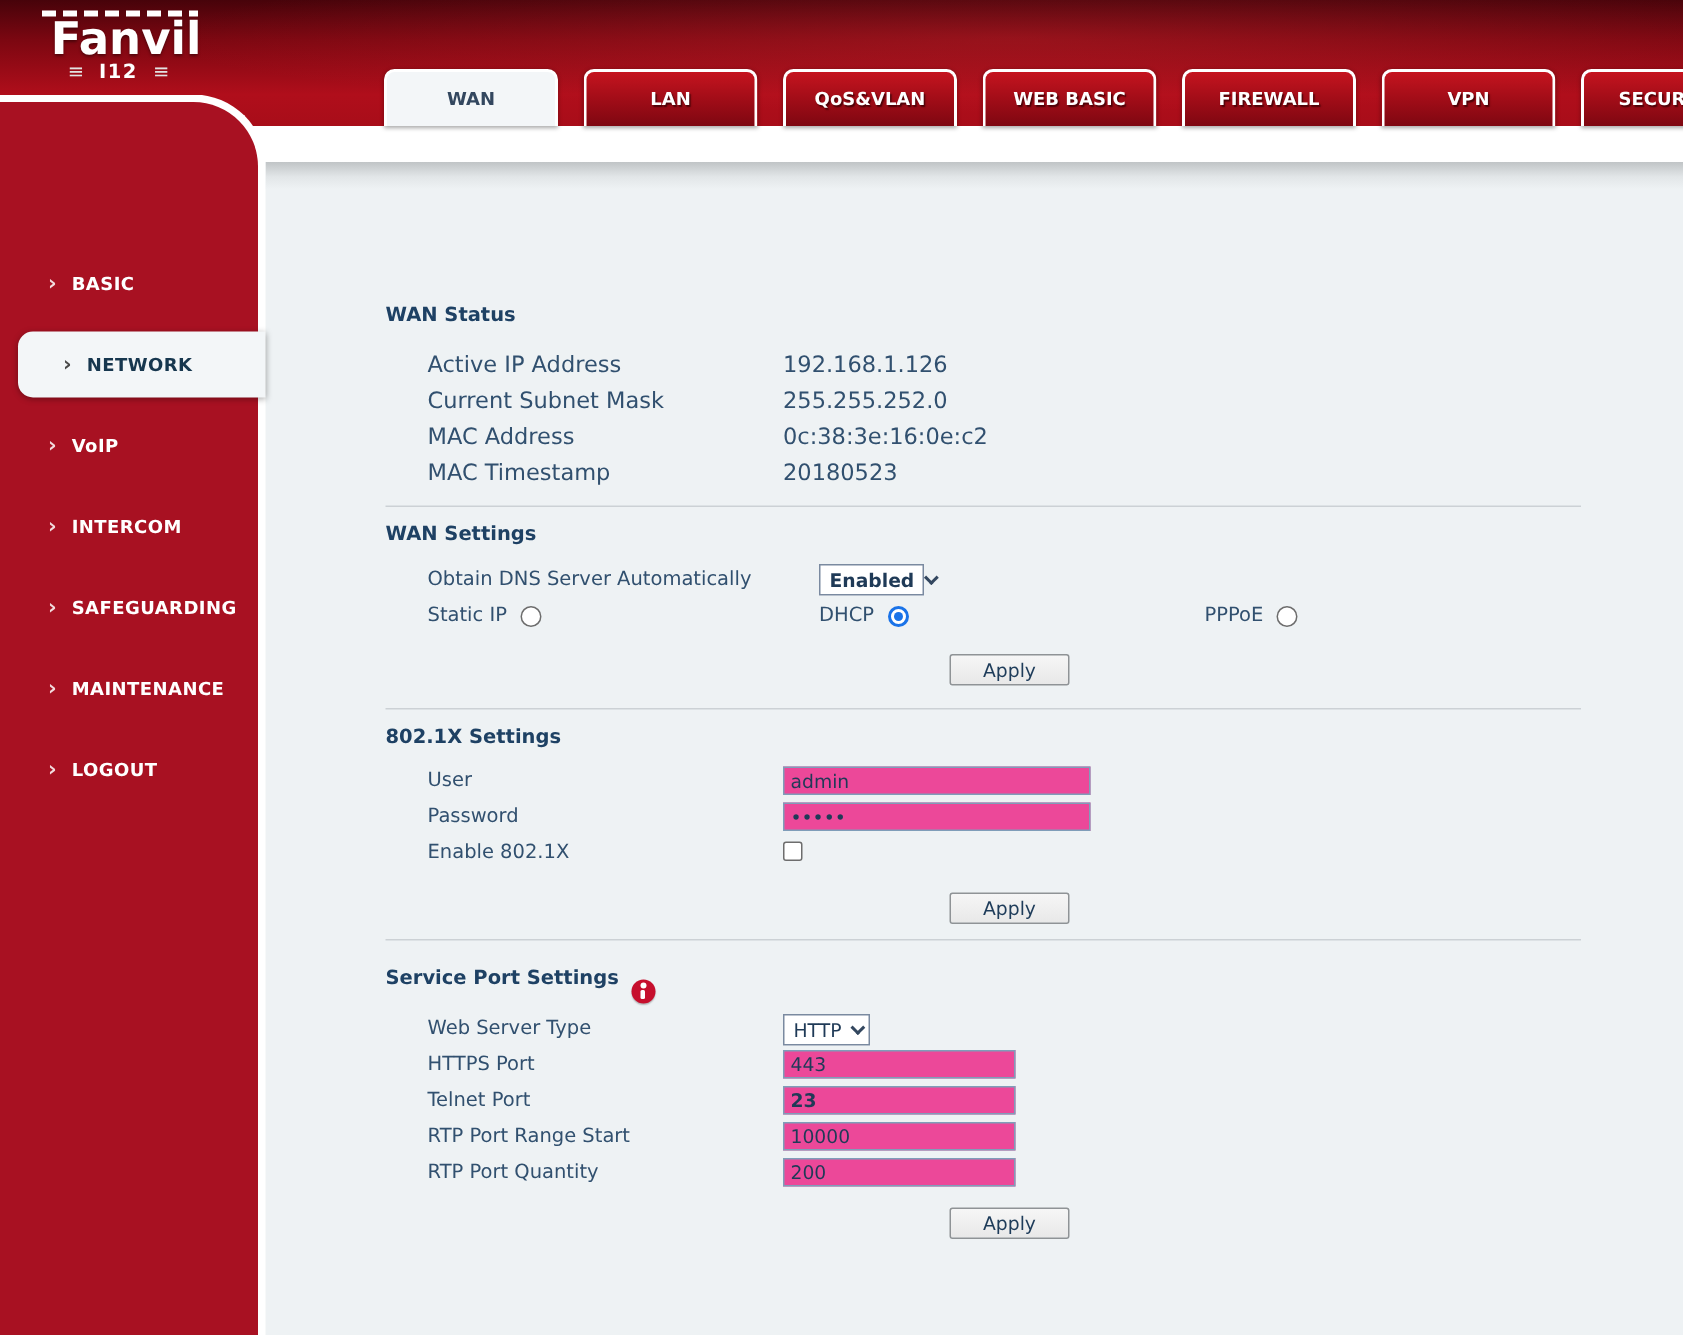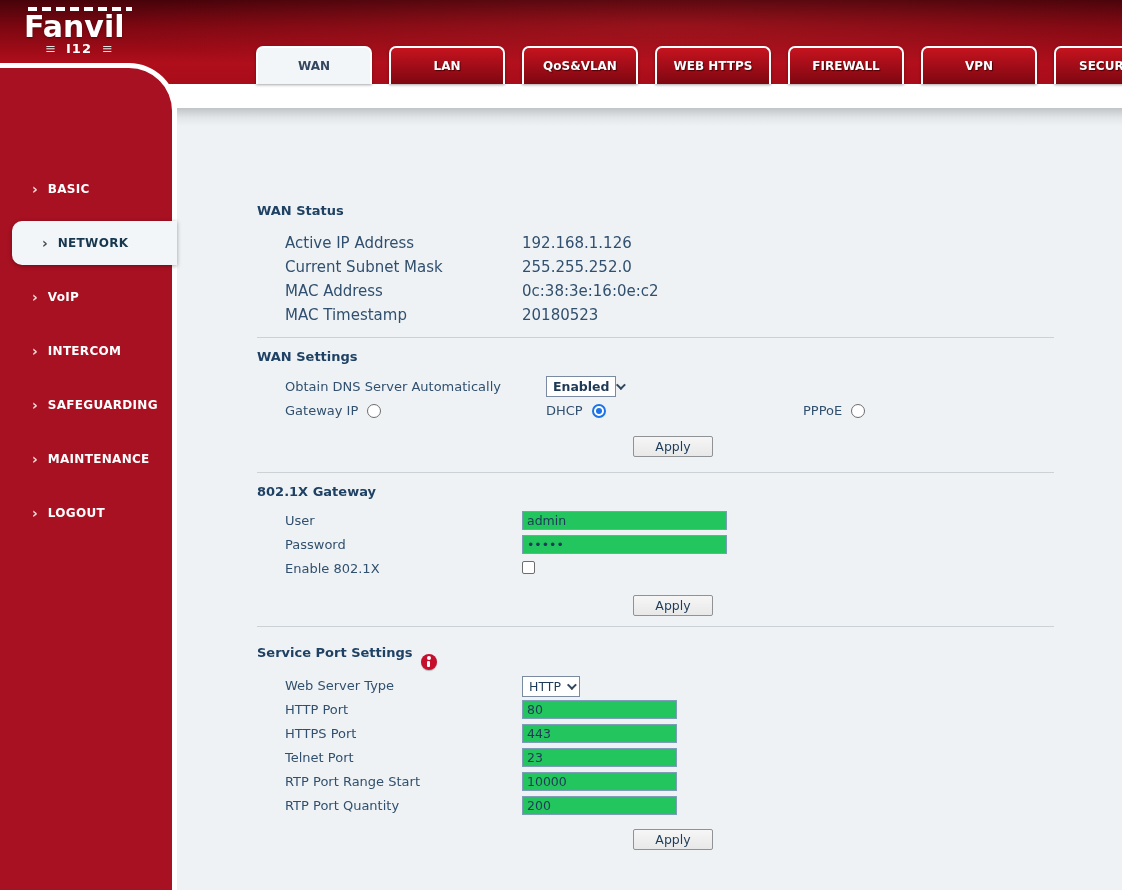--- a/index.html
+++ b/index.html
@@ -9,20 +9,21 @@
     font-family: "DejaVu Sans", "Liberation Sans", sans-serif;
     -webkit-font-smoothing: antialiased;
   }
 
   
   .header {
     position: absolute; left: 0; top: 0; width: 1122px; height: 84px;
     background:
       radial-gradient(ellipse at 60% 30%, rgba(255,60,66,0.22), transparent 60%),
       linear-gradient(180deg, #47030a 0%, #7c0711 32%, #b00e1b 75%, #a80d19 100%);
+    text-align: center;
   }
   .logo { position: absolute; left: 24px; top: 7px; width: 120px; color: #fff; }
   .logo-dashes {
     width: 104px; height: 4px; margin-left: 4px;
     background: repeating-linear-gradient(90deg, #fff 0 9px, transparent 9px 14px);
   }
   .logo-word {
     font-size: 30px; font-weight: bold; letter-spacing: 0px; line-height: 32px;
     text-shadow: 0 1px 2px rgba(0,0,0,.4);
   }
@@ -111,21 +112,21 @@
     display: inline-flex; align-items: center; justify-content: center; flex: none;
   }
   .radio-circle.checked { border: 2px solid #1a73e8; }
   .radio-circle.checked::after { content: ""; width: 6px; height: 6px; border-radius: 50%; background: #1a73e8; }
   .pos-0 { position: absolute; left: 28px; top: 3px; }
   .pos-1 { position: absolute; left: 289px; top: 3px; }
   .pos-2 { position: absolute; left: 546px; top: 3px; }
 
   
   .txt {
-    height: 19px; border: 1px solid #7f9db9; background: #22c55e; padding: 0 4px;
+    height: 19px; border: 1px solid #7f9db9; background: #ec4899; padding: 0 4px;
     font-family: "DejaVu Sans", "Liberation Sans", sans-serif; font-size: 12.5px; color: #1f3a57;
   }
   .w205 { width: 205px; } .w155 { width: 155px; }
 
   
   .checkbox { width: 13px; height: 13px; border: 1px solid #6d6d6d; border-radius: 2px; background: #fff; cursor: pointer; }
 
   
   .apply-row { margin-top: 10px; height: 21px; }
   .apply-btn {
@@ -162,21 +163,21 @@
       <span class="logo-eq">≡</span>
       <span class="logo-model">I12</span>
       <span class="logo-eq">≡</span>
     </div>
   </div>
 
   <div class="tabbar">
     <div class="tab active">WAN</div>
     <div class="tab">LAN</div>
     <div class="tab">QoS&amp;VLAN</div>
-    <div class="tab">WEB HTTPS</div>
+    <div class="tab">WEB BASIC</div>
     <div class="tab">FIREWALL</div>
     <div class="tab">VPN</div>
     <div class="tab">SECURITY</div>
   </div>
 </div>
 
 <div class="sidebar">
   <ul>
     <li>
       <div class="side-item">
@@ -252,39 +253,39 @@
     <div class="mt10">
       <div class="prow">
         <span class="lbl-28">Obtain DNS Server Automatically</span>
         <span class="select at-289" style="width:70px">
           <span>Enabled</span>
           <span class="chev"></span>
         </span>
       </div>
       <div class="prow" style="height:26px">
         <span class="radio-item pos-0">
-          <span>Gateway IP</span>
+          <span>Static IP</span>
           <span class="radio-circle"></span>
         </span>
         <span class="radio-item pos-1">
           <span>DHCP</span>
           <span class="radio-circle checked"></span>
         </span>
         <span class="radio-item pos-2">
           <span>PPPoE</span>
           <span class="radio-circle"></span>
         </span>
       </div>
       <div class="apply-row">
         <button class="apply-btn">Apply</button>
       </div>
     </div>
     <div class="divider mt15"></div>
 
-    <div class="section-title mt11">802.1X Gateway</div>
+    <div class="section-title mt11">802.1X Settings</div>
     <div class="mt10 rows-24">
       <div class="prow">
         <span class="lbl-28" style="top:3px">User</span>
         <input type="text" class="txt w205" style="position: absolute; left: 265px; top: 1px;" value="admin">
       </div>
       <div class="prow">
         <span class="lbl-28" style="top:3px">Password</span>
         <input type="password" class="txt w205" style="position: absolute; left: 265px; top: 1px;" value="•••••">
       </div>
       <div class="prow">
@@ -305,30 +306,26 @@
     </div>
     <div class="mt12 rows-24">
       <div class="prow">
         <span class="lbl-28" style="top:3px">Web Server Type</span>
         <span class="select" style="position:absolute;left:265px;top:1px;width:58px">
           <span>HTTP</span>
           <span class="chev"></span>
         </span>
       </div>
       <div class="prow">
-        <span class="lbl-28" style="top:3px">HTTP Port</span>
-        <input type="text" class="txt w155" style="position: absolute; left: 265px; top: 1px;" value="80">
-      </div>
-      <div class="prow">
         <span class="lbl-28" style="top:3px">HTTPS Port</span>
         <input type="text" class="txt w155" style="position: absolute; left: 265px; top: 1px;" value="443">
       </div>
       <div class="prow">
         <span class="lbl-28" style="top:3px">Telnet Port</span>
-        <input type="text" class="txt w155" style="position: absolute; left: 265px; top: 1px;" value="23">
+        <input type="text" class="txt w155" style="position: absolute; left: 265px; top: 1px; font-weight: bold;" value="23">
       </div>
       <div class="prow">
         <span class="lbl-28" style="top:3px">RTP Port Range Start</span>
         <input type="text" class="txt w155" style="position: absolute; left: 265px; top: 1px;" value="10000">
       </div>
       <div class="prow">
         <span class="lbl-28" style="top:3px">RTP Port Quantity</span>
         <input type="text" class="txt w155" style="position: absolute; left: 265px; top: 1px;" value="200">
       </div>
       <div class="apply-row">

